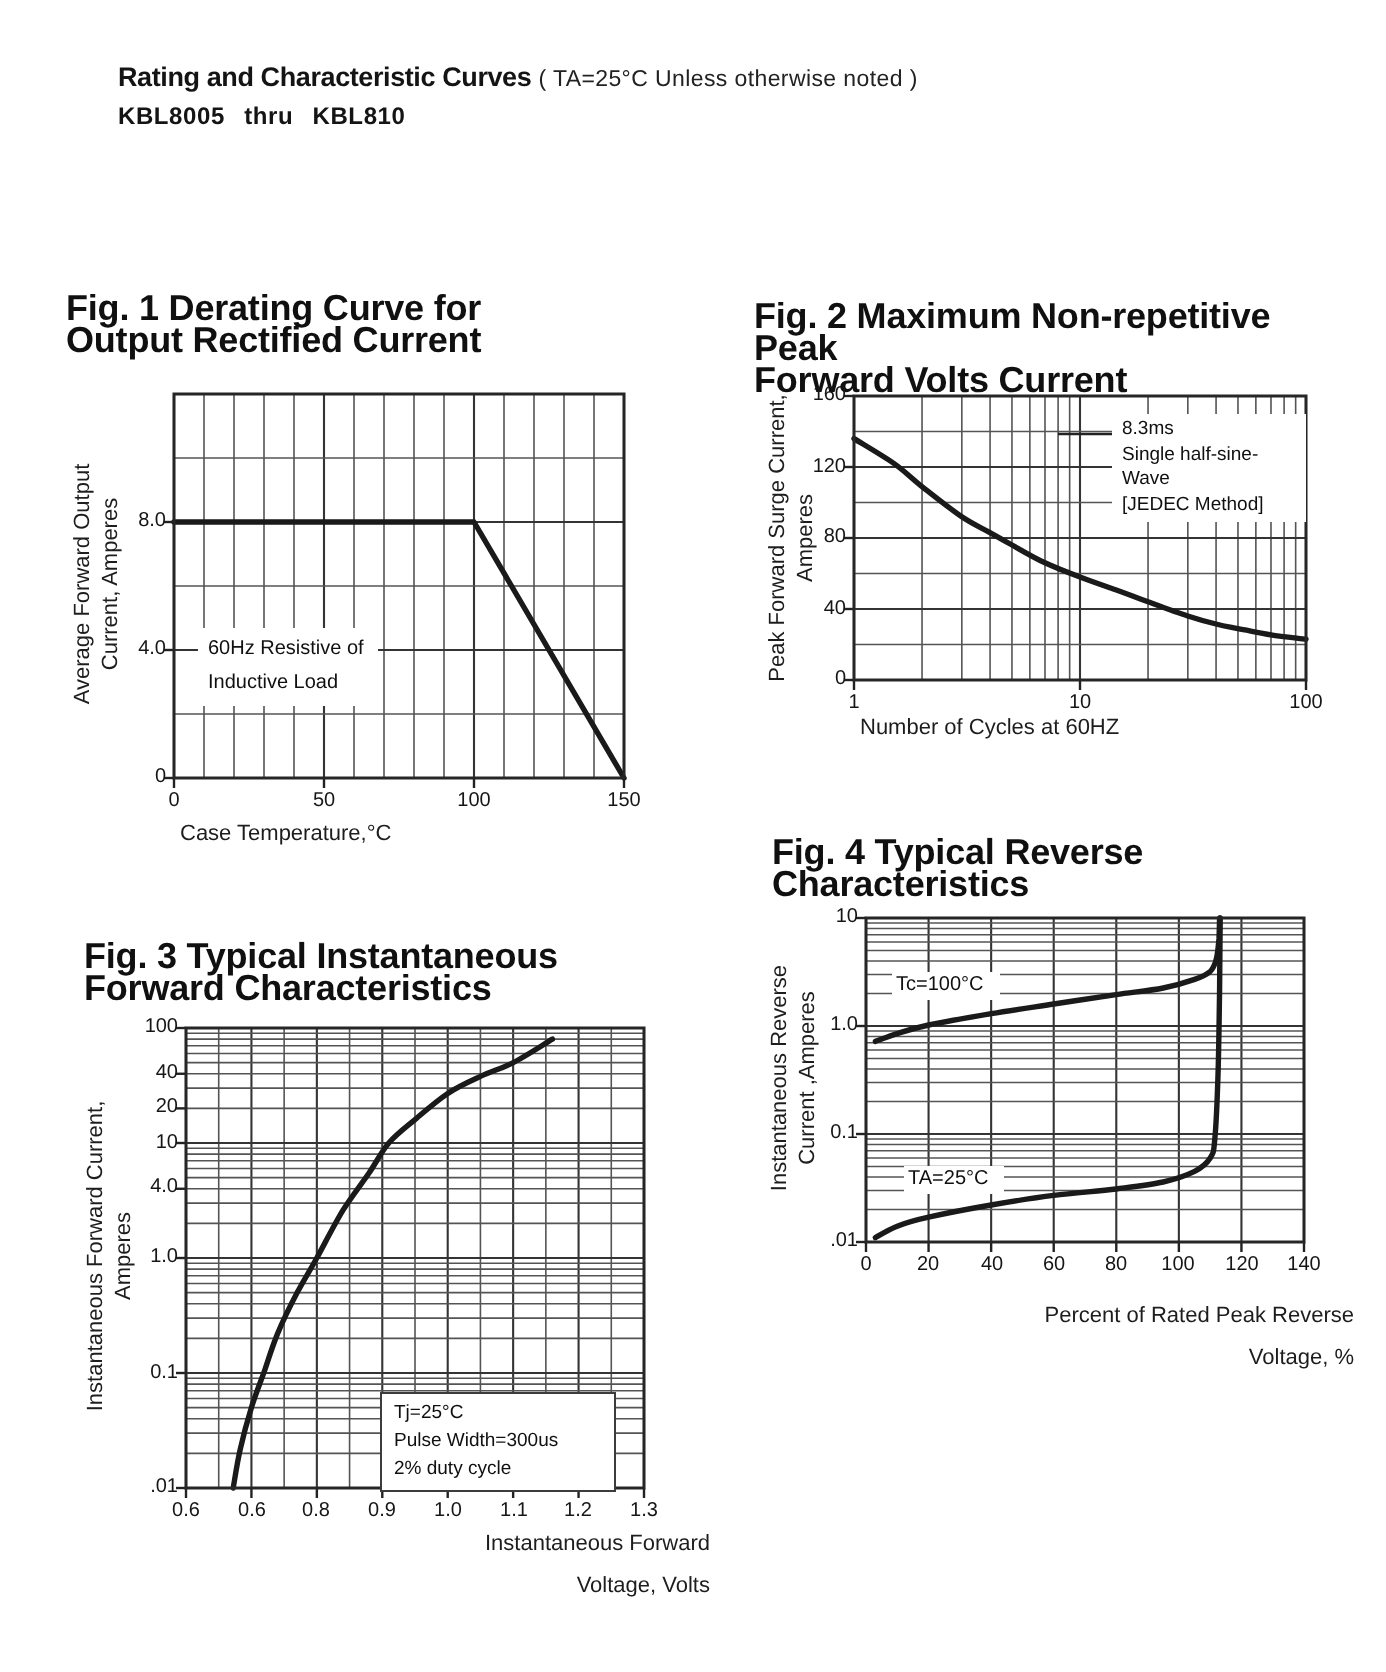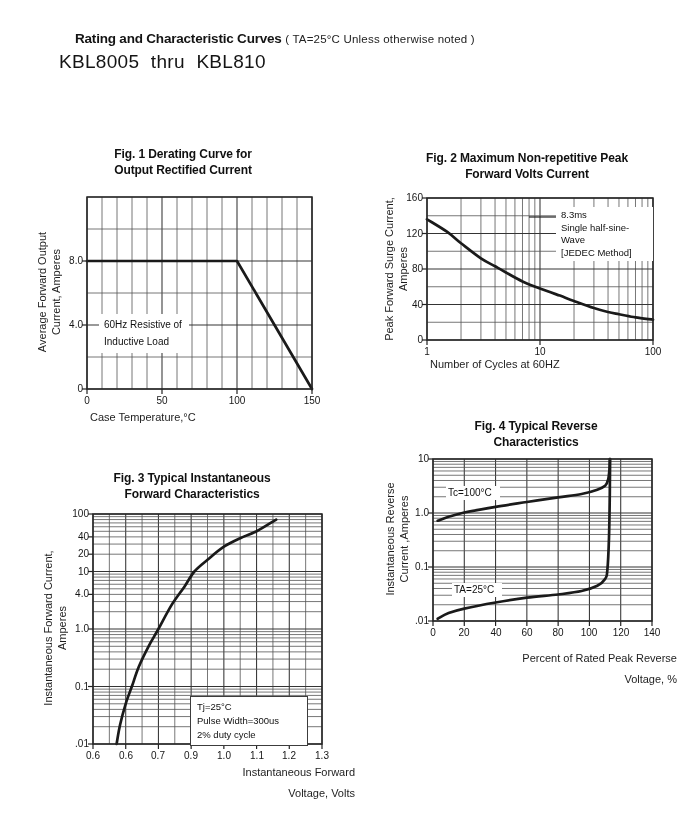--- a/index.html
+++ b/index.html
@@ -1,22 +1,22 @@
 <!DOCTYPE html>
 <html><head>
 <meta charset="utf-8">
 <style>
   * { margin:0; padding:0; box-sizing:border-box; }
   html,body { width:693px; height:836px; background:#ffffff; }
   body { font-family:"Liberation Sans", sans-serif; color:#1d1d1d; position:relative; overflow:hidden; }
   .abs { position:absolute; }
-  .hdr-title { font-size:13.5px; font-weight:bold; letter-spacing:-0.2px; color:#141414; white-space:nowrap;margin-left:16px; }
+  .hdr-title { font-size:13.5px; font-weight:bold; letter-spacing:-0.2px; color:#141414; white-space:nowrap; }
   .hdr-note  { font-size:11.5px; font-weight:normal; letter-spacing:0.2px; color:#222; }
-  .hdr-sub   { font-size:19px; font-weight:normal; letter-spacing:0.3px; word-spacing:6px; color:#141414; }
-  .fig-title { font-weight:bold; font-size:12px; line-height:16px; text-align:center; letter-spacing:-0.1px; color:#101010; }
+  .hdr-sub   { font-size:12px; font-weight:bold; letter-spacing:0.3px; word-spacing:6px; color:#141414; }
+  .fig-title { font-weight:bold; font-size:18px; line-height:16px; text-align:left; letter-spacing:-0.1px; color:#101010; }
   .axis-label { font-size:11px; color:#1d1d1d; }
   .xlab-c { text-align:left; }
   .xlab-l { text-align:right; line-height:21px; }
   .ylab { line-height:14px; text-align:center; transform:rotate(-90deg); transform-origin:center center; font-size:11px; color:#1d1d1d; white-space:nowrap; }
   .tick { font-size:10px; color:#161616; white-space:nowrap; position:absolute; }
   .xtick { text-align:center; }
   .ytick { text-align:right; }
   .ann { position:absolute; background:#ffffff; color:#101010; }
   .ann-a { font-size:10px; line-height:16.5px; padding:3px 5px; }
   .ann-b { font-size:9.5px; line-height:12.5px; padding:2px 5px; }
@@ -245,21 +245,21 @@
           <line x1="7" y1="92.38155049864216" x2="12" y2="92.38155049864216" stroke="#222" stroke-width="1.2"></line>
           <line x1="7" y1="127" x2="12" y2="127" stroke="#222" stroke-width="1.2"></line>
           <line x1="7" y1="184.5" x2="12" y2="184.5" stroke="#222" stroke-width="1.2"></line>
           <line x1="7" y1="242" x2="12" y2="242" stroke="#222" stroke-width="1.2"></line>
         </g>
         <path d="M35.6 242.0C36.2 238.7 37.6 229.0 39.2 222.3C40.7 215.6 42.7 208.3 44.7 201.8C46.7 195.3 49.1 189.4 51.3 183.3C53.4 177.1 55.1 171.3 57.8 164.8C60.5 158.3 64.3 150.6 67.6 144.3C70.9 138.0 73.6 133.9 77.4 127.0C81.2 120.1 86.2 110.2 90.5 103.1C94.9 96.0 99.8 90.0 103.6 84.4C107.4 78.8 109.6 73.9 113.4 69.5C117.2 65.1 121.6 61.9 126.5 57.8C131.4 53.6 137.4 48.3 142.9 44.7C148.3 41.1 153.8 38.7 159.2 36.2C164.7 33.6 169.6 32.4 175.6 29.3C181.6 26.2 191.9 19.5 195.2 17.6" fill="none" stroke="#1a1a1a" stroke-width="2.7" stroke-linecap="round" stroke-linejoin="round"></path>
         <rect x="12" y="12" width="229" height="230" fill="none" stroke="#262626" stroke-width="1.5"></rect>
       </svg>
       <span class="tick xtick" style="left: 77px; top: 750px; width: 32px;">0.6</span>
       <span class="tick xtick" style="left: 110px; top: 750px; width: 32px;">0.6</span>
-      <span class="tick xtick" style="left: 142px; top: 750px; width: 32px;">0.7</span>
+      <span class="tick xtick" style="left: 142px; top: 750px; width: 32px;">0.8</span>
       <span class="tick xtick" style="left: 175px; top: 750px; width: 32px;">0.9</span>
       <span class="tick xtick" style="left: 208px; top: 750px; width: 32px;">1.0</span>
       <span class="tick xtick" style="left: 241px; top: 750px; width: 32px;">1.1</span>
       <span class="tick xtick" style="left: 273px; top: 750px; width: 32px;">1.2</span>
       <span class="tick xtick" style="left: 306px; top: 750px; width: 32px;">1.3</span>
       <span class="tick ytick" style="left: 55px; top: 508px; width: 34px;">100</span>
       <span class="tick ytick" style="left: 55px; top: 531px; width: 34px;">40</span>
       <span class="tick ytick" style="left: 55px; top: 548px; width: 34px;">20</span>
       <span class="tick ytick" style="left: 55px; top: 566px; width: 34px;">10</span>
       <span class="tick ytick" style="left: 55px; top: 588px; width: 34px;">4.0</span>

